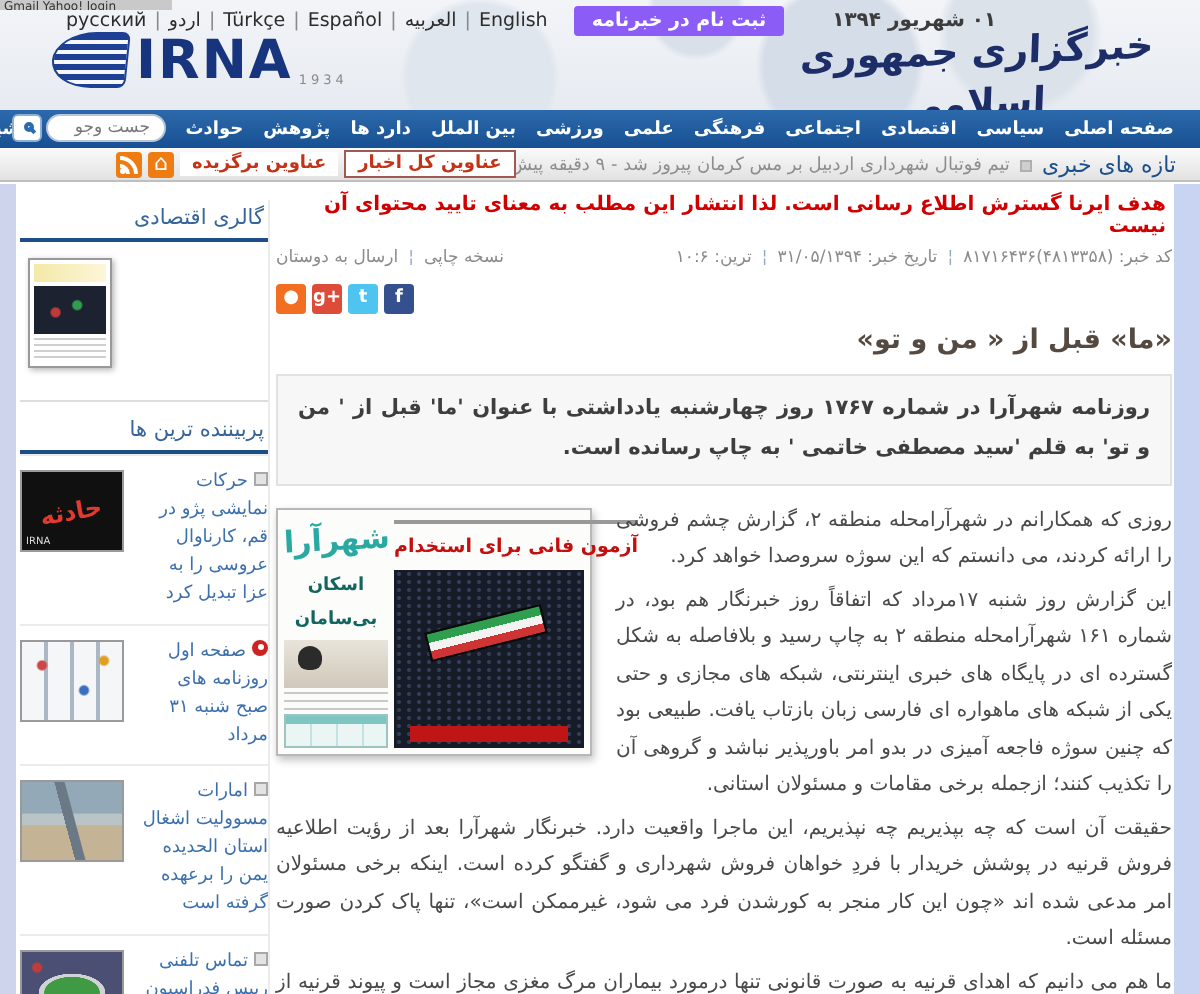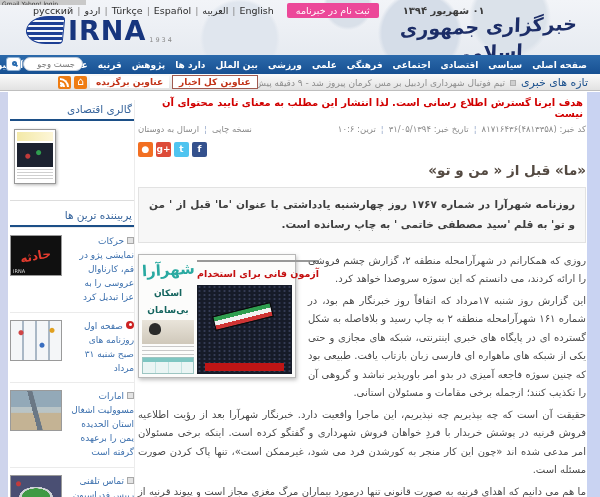--- a/index.html
+++ b/index.html
@@ -14,21 +14,21 @@
       radial-gradient(circle at 70% 60%, #d5dde8 0 9%, transparent 10%),
       radial-gradient(circle at 85% 30%, #dbe2ea 0 7%, transparent 8%),
       radial-gradient(circle at 40% 70%, #e0e6ee 0 10%, transparent 11%),
       linear-gradient(180deg,#f2f4f8,#e7ebf1);}
   .browser-remnant{position:absolute;top:0;left:0;width:86px;height:5px;background:#c9c9c9;
     overflow:hidden;font-size:6px;color:#333;white-space:nowrap;padding-left:2px;}
   .topbar{position:absolute;top:3px;left:30px;height:15px;display:flex;align-items:center;font-size:9.5px;color:#333;}
   .langs{display:flex;align-items:flex-end;}
   .langs a{color:#2c2c2c;text-decoration:none;padding:0 3px;cursor:pointer;}
   .sep{color:#888;padding:0 1px;}
-  .newsletter{background:#ec4899;color:#fff;font-size:9.5px;font-weight:normal;
+  .newsletter{background:#8b5cf6;color:#fff;font-size:9.5px;font-weight:bold;
     padding:2px 9px;margin-left:10px;border-radius:2px;text-decoration:none;cursor:pointer;}
   .top-date{margin-left:24px;font-size:10px;color:#3c3c3c;direction:rtl;font-weight:bold;}
   .logo{position:absolute;top:16px;left:26px;display:flex;align-items:flex-end;cursor:pointer;}
   .logo-mark{width:38px;height:28px;margin-right:4px;border-radius:55% 4px 4px 55%/50% 4px 4px 50%;
     background:repeating-linear-gradient(180deg,#1d3f94 0 3px,#f5f7fa 3px 5px);
     border:1px solid #1d3f94;transform:skewX(-6deg);}
   .logo-text{font-size:27px;font-weight:bold;color:#17357e;letter-spacing:1px;line-height:26px;}
   .logo-year{font-size:6.5px;color:#8a8a8a;margin-left:3px;letter-spacing:2px;}
   .brand{position:absolute;top:13px;right:22px;width:180px;text-align:center;direction:rtl;}
   .brand-callig{font-size:19px;font-weight:bold;color:#1c2d67;transform:rotate(-2deg) skewX(-4deg);line-height:26px;}
@@ -206,21 +206,21 @@
     <a>صفحه اصلی</a>
     <a>سیاسی</a>
     <a>اقتصادی</a>
     <a>اجتماعی</a>
     <a>فرهنگی</a>
     <a>علمی</a>
     <a>ورزشی</a>
     <a>بین الملل</a>
     <a>دارد ها</a>
     <a>پژوهش</a>
-    <a>قرنیه</a>
+    <a>حوادث</a>
     <a>عکس</a>
     <a>فیلم</a>
     <a>آرشیو</a>
     <div class="nav-search">
       <span class="search-btn">
           <i class="mag"></i>
         </span>
       <input class="search-input" dir="rtl" value="جست وجو" style="">
     </div>
   </nav>

